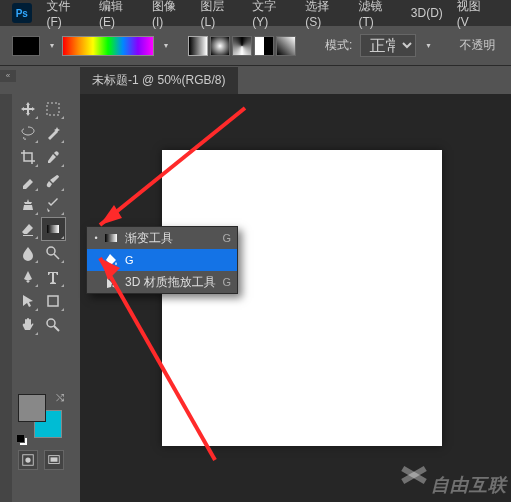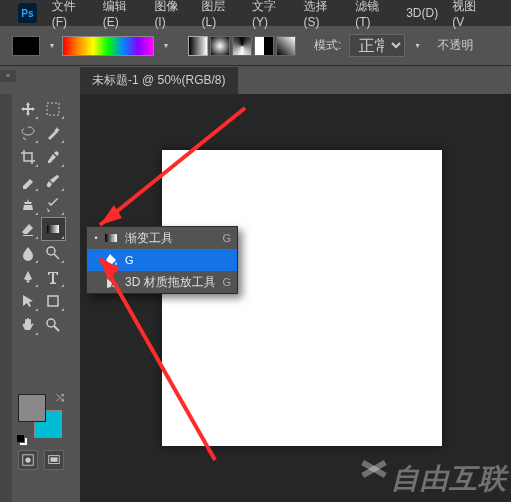--- a/index.html
+++ b/index.html
@@ -1,35 +1,35 @@
 <!DOCTYPE html>
 <html><head>
 <meta charset="utf-8">
 <style>
 * { margin: 0; padding: 0; box-sizing: border-box; font-family: "Microsoft YaHei", sans-serif; }
 body { background: #535353; width: 511px; height: 502px; overflow: hidden; position: relative; }
 
-.titlebar { height: 26px; background: #323232; display: flex; align-items: center; padding: 0 18px; }
+.titlebar { height: 26px; background: #323232; display: flex; align-items: center; padding: 0 12px; }
 .ps-icon { width: 20px; height: 20px; background: #001e36; border-radius: 3px; display: flex; align-items: center; justify-content: center; color: #31a8ff; font-size: 10px; font-weight: bold; margin-right: 8px; }
 .menu-item { color: #ccc; font-size: 12px; padding: 0 7px; cursor: pointer; }
 
 .optbar { height: 40px; background: #535353; border-bottom: 1px solid #2a2a2a; display: flex; align-items: center; padding: 0 12px; gap: 8px; }
 .swatch-fg { width: 28px; height: 20px; background: #000; border: 1px solid #666; position: relative; }
 .dropdown-arrow { color: #ccc; font-size: 8px; margin-left: 2px; }
 .gradient-preview { width: 92px; height: 20px; background: linear-gradient(to right, #ff0000, #ff8800, #ffff00, #00ff00, #0088ff, #8800ff, #ff00ff); border: 1px solid #888; }
 .grad-type { display: flex; gap: 2px; margin-left: 12px; }
 .grad-btn { width: 20px; height: 20px; border: 1px solid #666; background: #444; cursor: pointer; }
 .grad-btn.sel { border-color: #aaa; background: #555; }
 .grad-btn .inner { width: 100%; height: 100%; }
 .g1 .inner { background: linear-gradient(to right, #000, #fff); }
 .g2 .inner { background: radial-gradient(circle, #fff, #000); }
 .g3 .inner { background: conic-gradient(#000, #fff, #000); }
 .g4 .inner { background: linear-gradient(to right, #fff 50%, #000 50%); }
 .g5 .inner { background: linear-gradient(45deg, #000, #fff); }
-.opt-label { color: #ccc; font-size: 12px; margin-left: 10px; }
+.opt-label { color: #ccc; font-size: 12px; margin-left: 21px; }
 .opt-select { background: #444; color: #ccc; border: 1px solid #666; font-size: 16px; padding: 1px 4px; width: 56px; }
 
 .collapse-tab { position: absolute; left: 0; top: 70px; width: 16px; height: 12px; background: #454545; color: #aaa; font-size: 8px; text-align: center; line-height: 12px; }
 
 .doc-tab-bar { position: absolute; left: 80px; top: 68px; height: 26px; display: flex; align-items: flex-end; }
 .doc-tab { background: #323232; color: #ccc; font-size: 12px; padding: 5px 12px; border-top: 1px solid #555; }
 
 .canvas-area { position: absolute; left: 80px; top: 94px; right: 0; bottom: 0; background: #262626; }
 .canvas { position: absolute; left: 82px; top: 56px; width: 280px; height: 296px; background: #fff; box-shadow: 0 0 8px rgba(0,0,0,0.5); }
 
@@ -58,21 +58,21 @@
 .flyout-row .ficon { width: 16px; height: 16px; margin-right: 6px; display: flex; align-items: center; justify-content: center; }
 .flyout-row .ficon svg { width: 14px; height: 14px; }
 .flyout-row .flabel { flex: 1; }
 .flyout-row .fkey { color: #aaa; font-size: 11px; }
 .flyout-row.sel .fkey { color: #fff; }
 
 .arrow { position: absolute; pointer-events: none; }
 .arrow-line { stroke: #ff2a2a; stroke-width: 4; fill: none; }
 .arrow-head { fill: #ff2a2a; }
 
-.watermark { position: absolute; right: 4px; bottom: 4px; color: rgba(255,255,255,0.35); font-size: 28px; font-weight: bold; font-style: italic; letter-spacing: 1px; display:flex; align-items:center; gap:4px;}
+.watermark { position: absolute; right: 4px; bottom: 4px; color: rgba(255,255,255,0.35); font-size: 18px; font-weight: bold; font-style: italic; letter-spacing: 1px; display:flex; align-items:center; gap:4px;}
 .wm-x { width: 26px; height: 26px; }
 .wm-x::before, .wm-x::after { content:""; position:absolute; width:26px; height:6px; background:rgba(255,255,255,0.35); }
 .wm-x::before { transform: rotate(30deg); }
 .wm-x::after { transform: rotate(-30deg); }
 
 .thin-sidebar { position: absolute; left: 0; top: 94px; width: 12px; bottom: 0; background: #454545; }
 </style>
 </head>
 <body>
 

